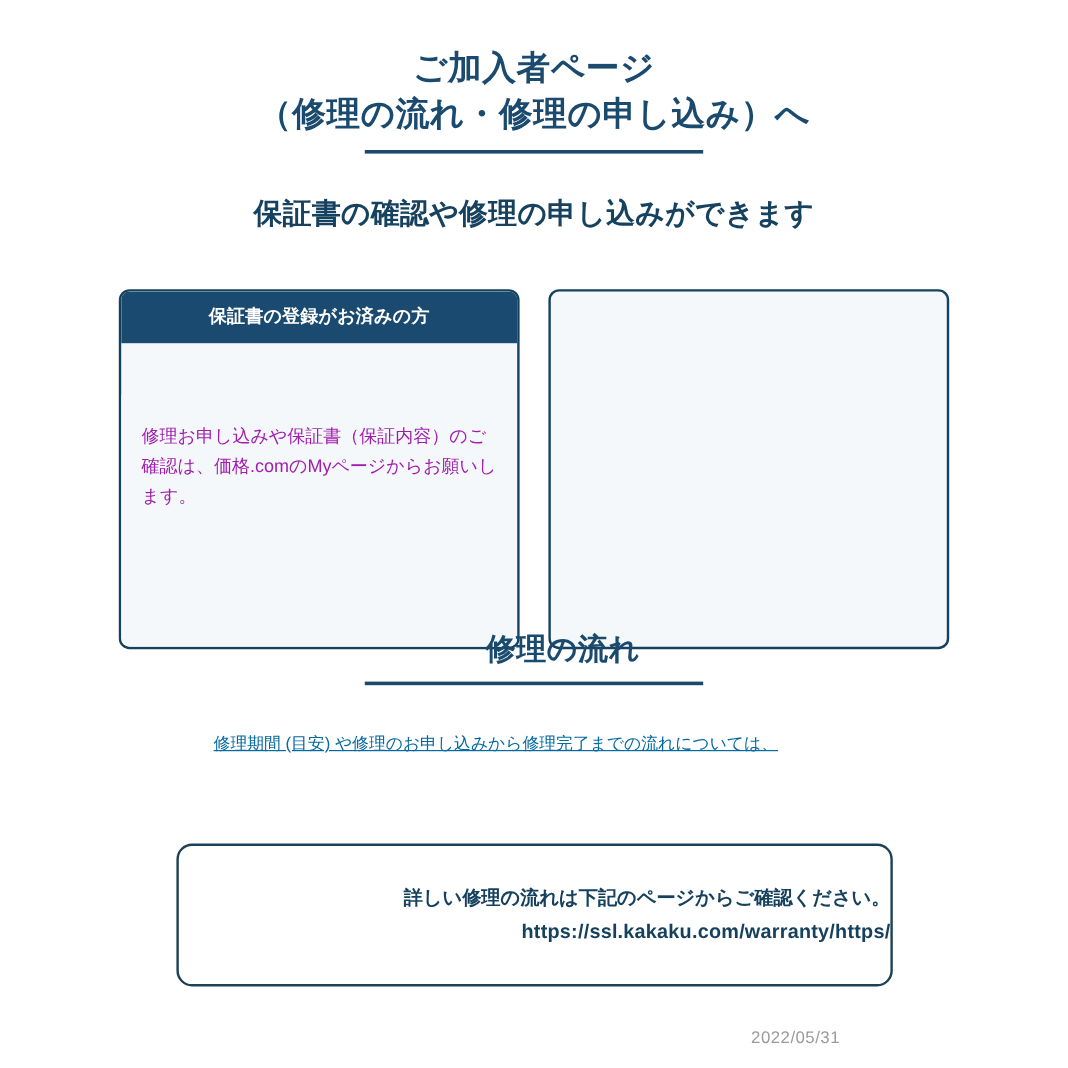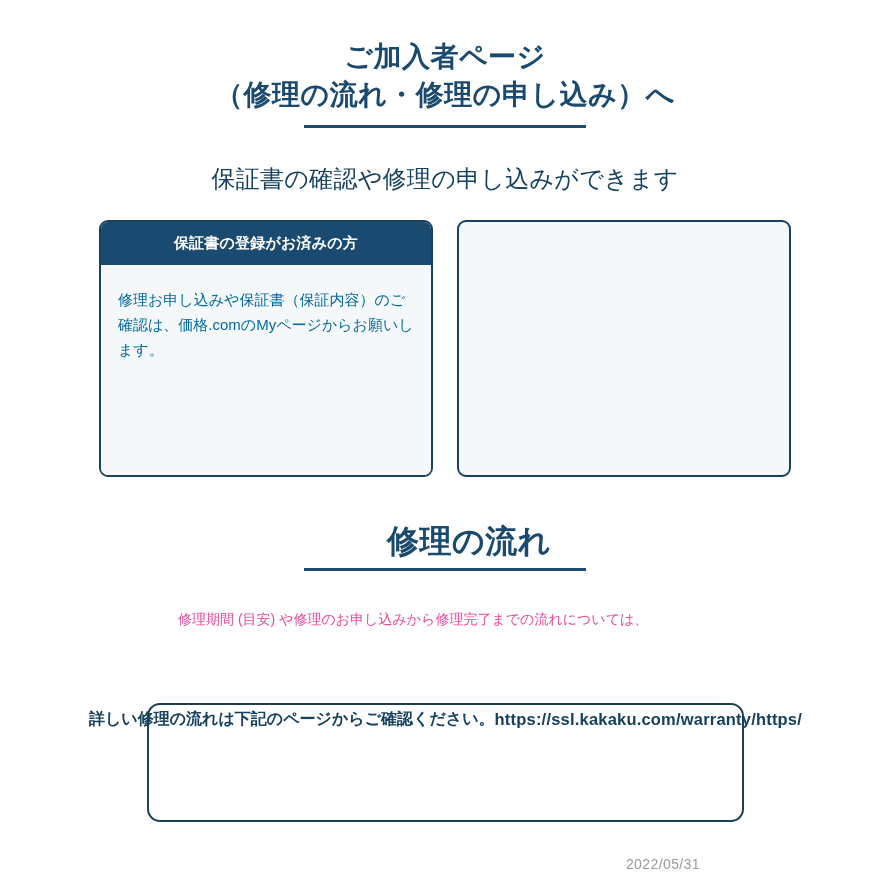--- a/index.html
+++ b/index.html
@@ -47,32 +47,32 @@
   }
 
   
   .subtitle {
     position: absolute;
     left: 0;
     top: 163px;
     width: 890px;
     text-align: center;
     color: #17425f;
-    font-weight: normal;
+    font-weight: bold;
     font-size: 24px;
     line-height: 32px;
     letter-spacing: 0.3px;
     white-space: nowrap;
   }
 
   
   .cards {
     position: absolute;
     left: 99px;
-    top: 220px;
+    top: 241px;
     width: 692px;
     display: flex;
     justify-content: space-between;
   }
   .card {
     width: 334px;
     box-sizing: border-box;
     border: 2px solid #17425f;
     border-radius: 9px;
     background: #f4f8fa;
@@ -87,79 +87,81 @@
     font-size: 15px;
     line-height: 20px;
     text-align: center;
     padding: 11px 6px 12px 6px;
     letter-spacing: 0.2px;
   }
   .card-body {
     background: #f4f8fa;
     padding: 22px 17px 18px 17px;
     min-height: 170px;
-    color: #0369a1;
+    color: #a21caf;
     font-size: 15px;
     line-height: 25px;
+    margin-top: 43px;
   }
   .card-body p {
     margin: 0;
   }
 
   
   .section {
     position: absolute;
     left: 0;
     top: 524px;
     width: 890px;
     text-align: center;
   }
   .section-title {
     color: #1a4a6e;
     font-weight: bold;
-    font-size: 32px;
+    font-size: 25px;
     line-height: 34px;
     letter-spacing: 0.5px;
     padding-left: 48px;
   }
   .section-rule {
     width: 282px;
     height: 3px;
     background: #1a4a6e;
     margin: 10px auto 0 auto;
   }
 
   
   .lead {
     position: absolute;
     left: 178px;
     top: 604px;
     width: 560px;
-    color: #ec4899;
+    color: #0369a1;
     font-size: 14px;
     line-height: 30px;
+    text-decoration: underline;
   }
   .lead p {
     margin: 0;
   }
 
   
   .cta {
     position: absolute;
     left: 147px;
     top: 703px;
     width: 597px;
     height: 119px;
     box-sizing: border-box;
     border: 2px solid #1d4154;
     border-radius: 13px;
     background: #ffffff;
     display: flex;
-    flex-direction: row;
-    align-items: flex-start;
+    flex-direction: column;
+    align-items: flex-end;
     justify-content: center;
   }
   .cta-line {
     color: #15415e;
     font-weight: bold;
     font-size: 16px;
     line-height: 28px;
     text-align: center;
     white-space: nowrap;
   }

